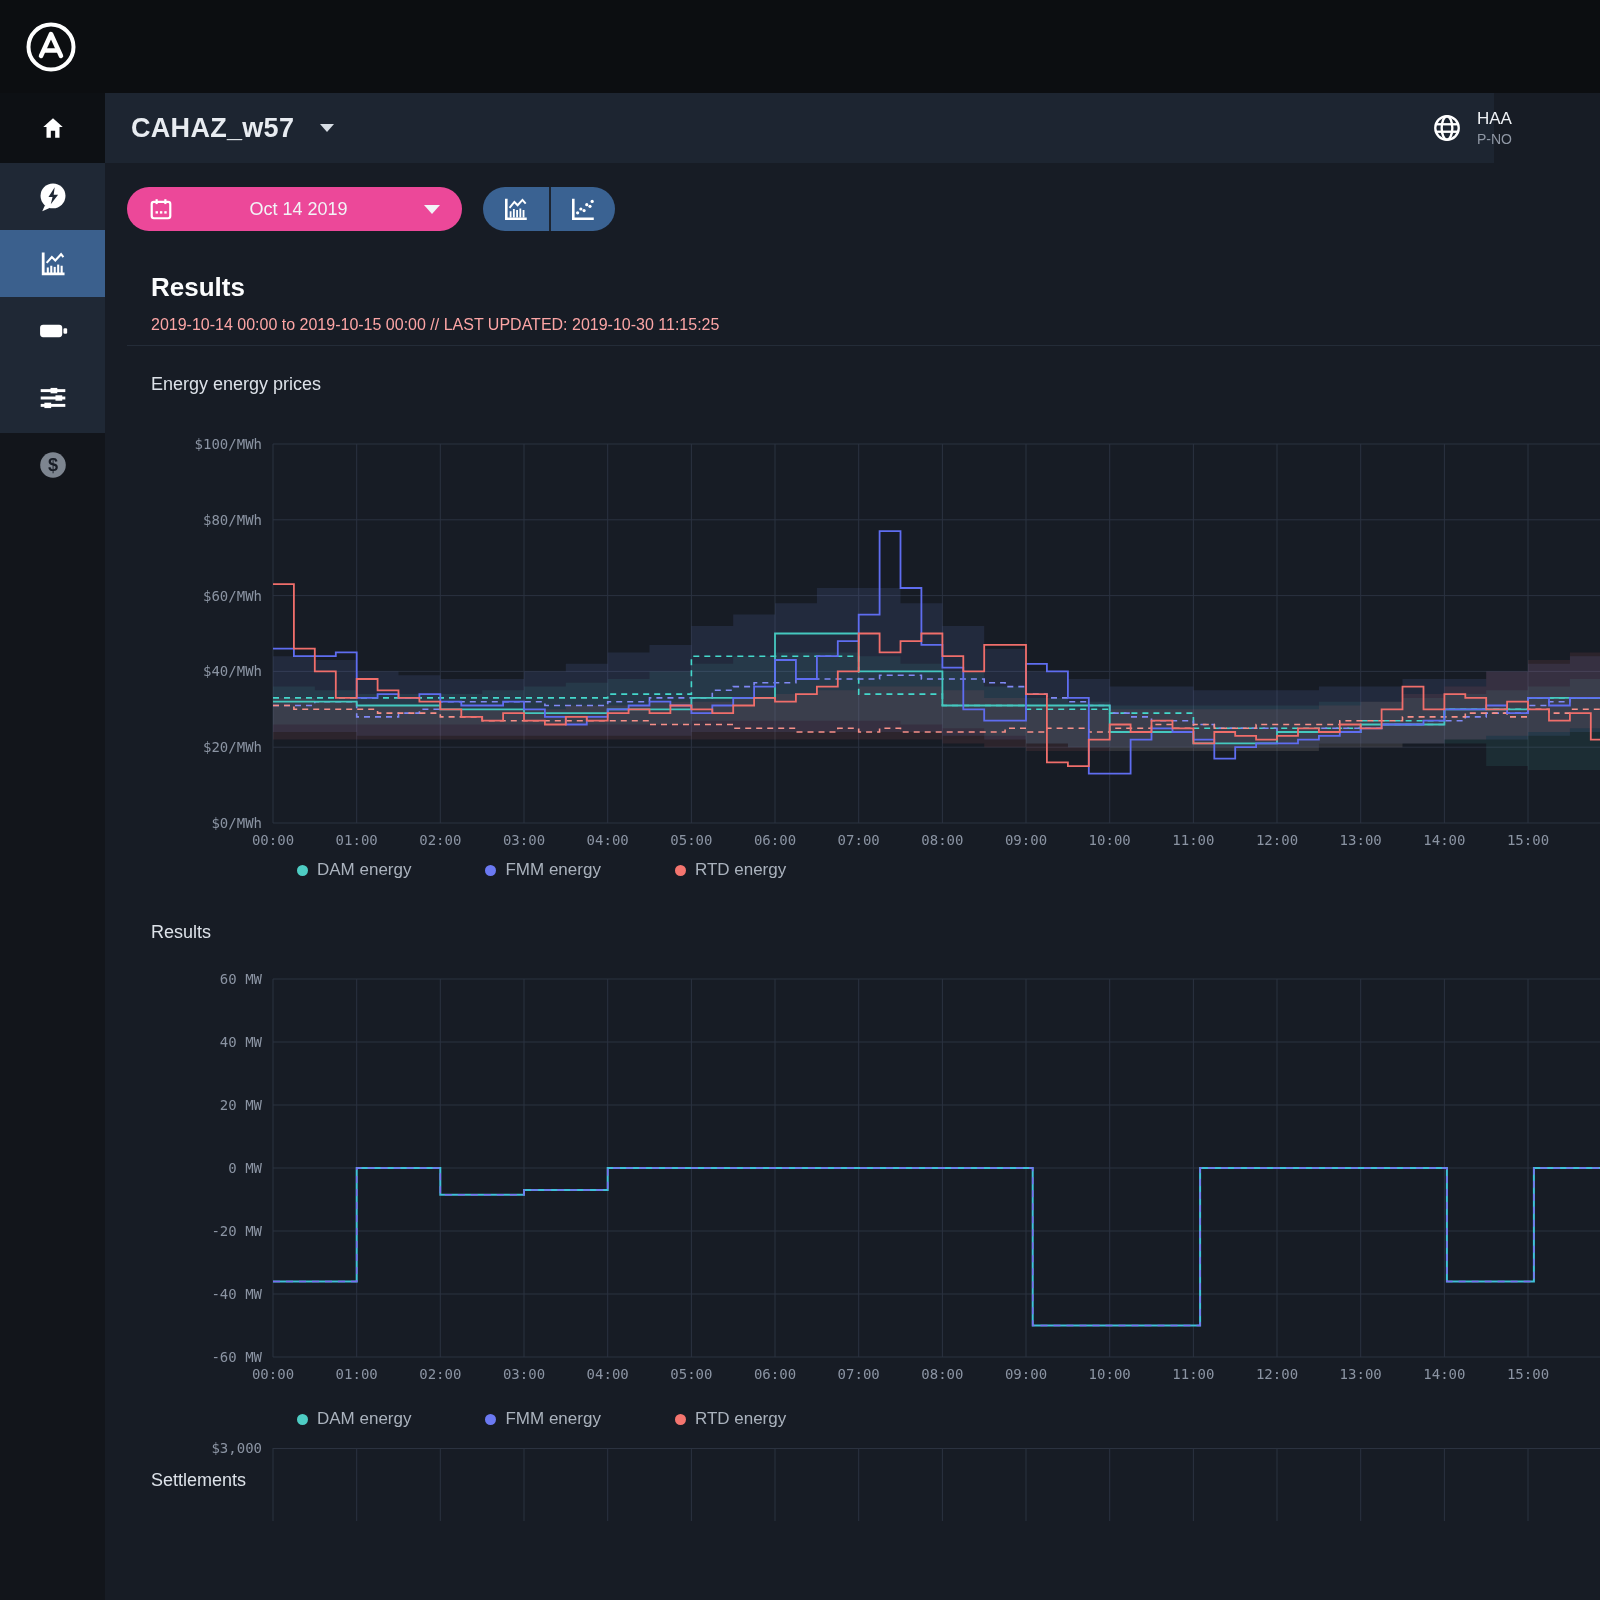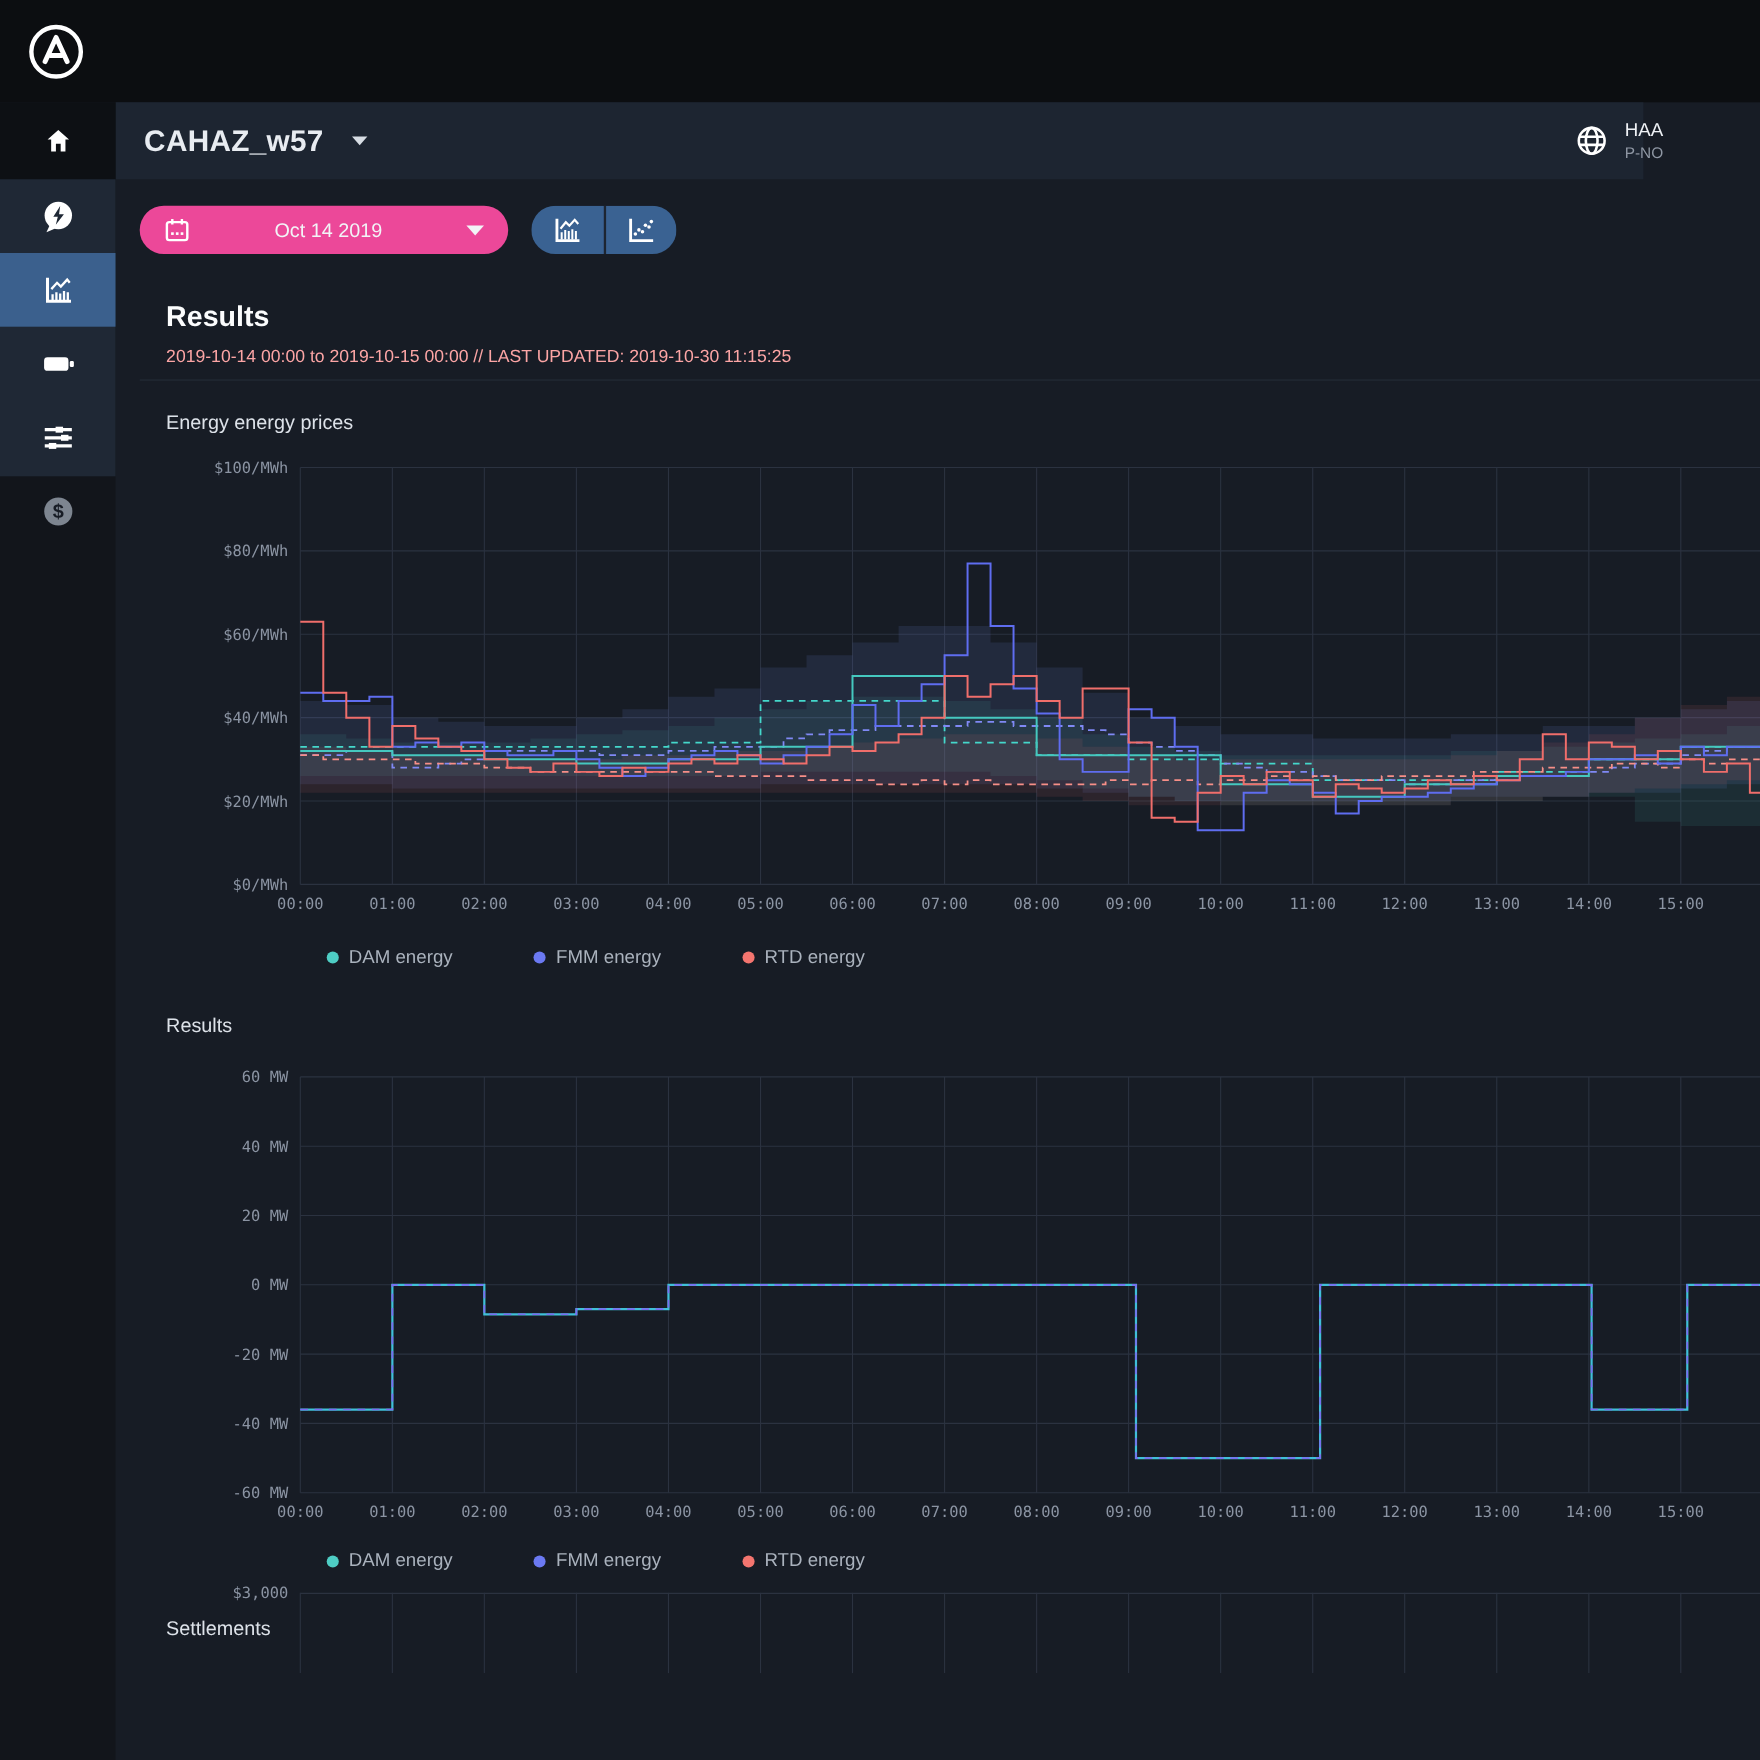--- a/index.html
+++ b/index.html
@@ -166,21 +166,21 @@
       <circle cx="21.5" cy="6" r="1.5" fill="#ffffff"></circle>
     </svg>
   </div>
 </div>
 
 <div class="abs results-title">Results</div>
 <div class="abs results-sub">2019-10-14 00:00 to 2019-10-15 00:00 // LAST UPDATED: 2019-10-30 11:15:25</div>
 <div class="abs divider"></div>
 
 <div class="abs sec-title" style="top:374px;">Energy energy prices</div>
-<div class="abs chart-wrap" style="top:425px;">
+<div class="abs chart-wrap" style="top:444px;">
   <svg id="svg-prices" class="chart" width="1327" height="379">
       <line x1="0" y1="0.0" x2="1327" y2="0.0" class="grid"></line>
       <line x1="0" y1="75.8" x2="1327" y2="75.8" class="grid"></line>
       <line x1="0" y1="151.6" x2="1327" y2="151.6" class="grid"></line>
       <line x1="0" y1="227.4" x2="1327" y2="227.4" class="grid"></line>
       <line x1="0" y1="303.2" x2="1327" y2="303.2" class="grid"></line>
       <line x1="0" y1="379.0" x2="1327" y2="379.0" class="grid"></line>
       <line x1="0.0" y1="0" x2="0.0" y2="379" class="grid"></line>
       <line x1="83.7" y1="0" x2="83.7" y2="379" class="grid"></line>
       <line x1="167.3" y1="0" x2="167.3" y2="379" class="grid"></line>

